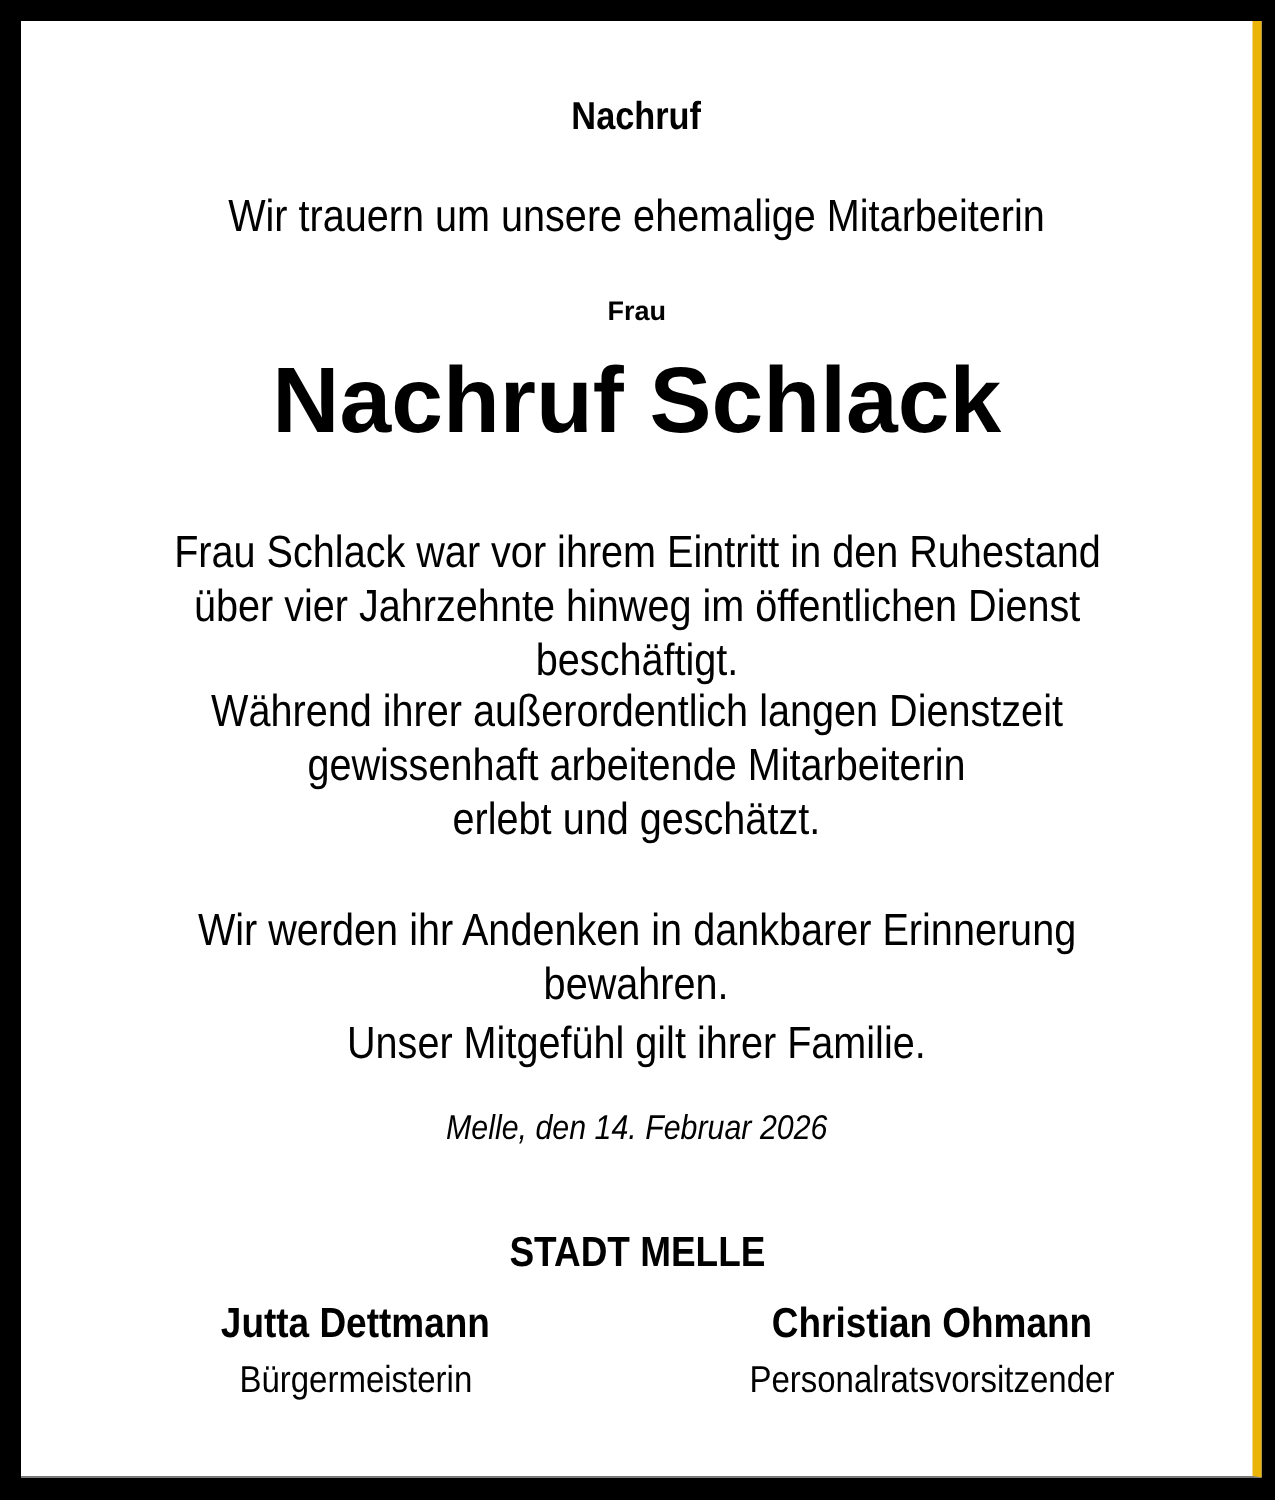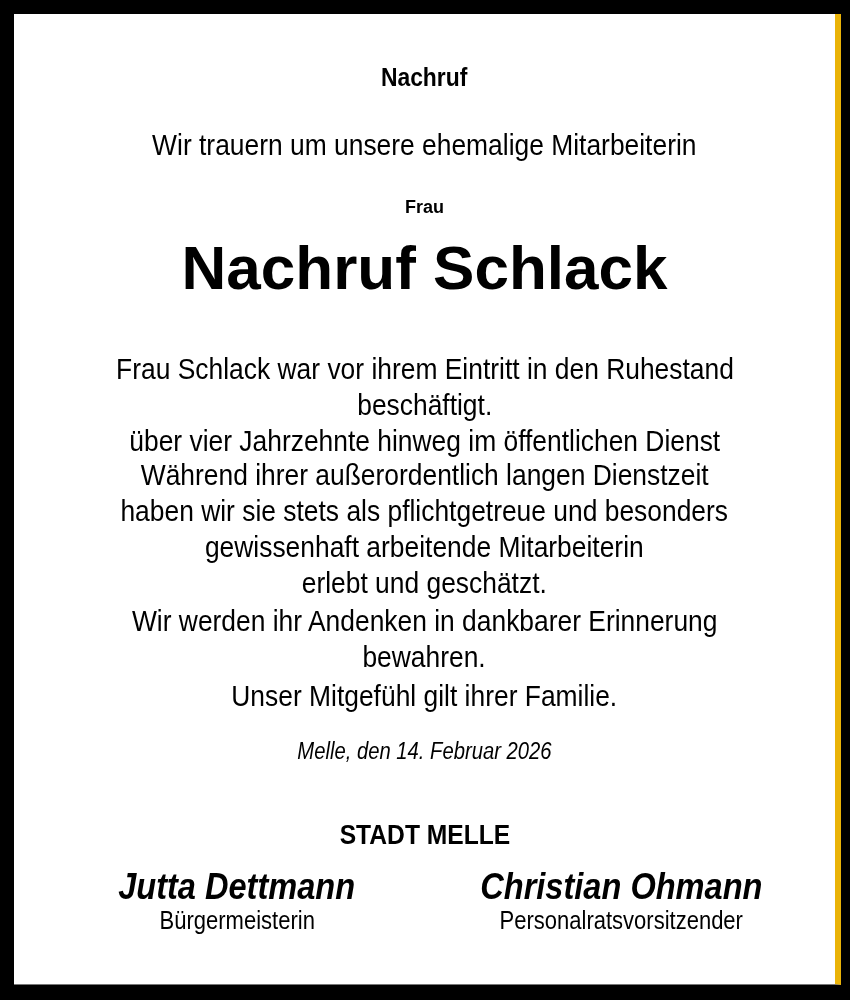--- a/index.html
+++ b/index.html
@@ -21,40 +21,39 @@
     .p { font-size: 30px; line-height: 36px; }
     .p1 { top: 317px; margin-top: 20px; }
     .p2 { top: 443px; }
     .p3 { top: 589px; }
     .p4 { top: 664px; }
     .t-date { top: 724px; font-size: 23px; font-style: italic; }
     .t-org { top: 805px; font-size: 28px; text-decoration: underline; }
     .sig { position: absolute; width: 380px; text-align: center; white-space: nowrap; }
     .sig-left { left: 33px; }
     .sig-right { left: 417px; }
-    .sig-name { top: 852px; font-size: 37px; font-style: italic; }
+    .sig-name { top: 852px; font-size: 28px; }
     .sig-role { top: 892px; font-size: 25px; }
   </style>
 </head>
 <body>
 
 <div class="frame">
   <div class="line t-header bold"><span class="condensed">Nachruf</span></div>
   <div class="line t-intro"><span class="condensed">Wir trauern um unsere ehemalige Mitarbeiterin</span></div>
   <div class="line t-title bold"><span>Frau</span></div>
   <div class="line t-name bold"><span>Nachruf Schlack</span></div>
 
   <div class="line p p1">
     <div><span class="condensed">Frau Schlack war vor ihrem Eintritt in den Ruhestand</span></div>
+    <div><span class="condensed">über vier Jahrzehnte hinweg im öffentlichen Dienst</span></div>
     <div><span class="condensed">beschäftigt.</span></div>
-    <div><span class="condensed">über vier Jahrzehnte hinweg im öffentlichen Dienst</span></div>
   </div>
   <div class="line p p2">
     <div><span class="condensed">Während ihrer außerordentlich langen Dienstzeit</span></div>
-    <div><span class="condensed">haben wir sie stets als pflichtgetreue und besonders</span></div>
     <div><span class="condensed">gewissenhaft arbeitende Mitarbeiterin</span></div>
     <div><span class="condensed">erlebt und geschätzt.</span></div>
   </div>
   <div class="line p p3">
     <div><span class="condensed">Wir werden ihr Andenken in dankbarer Erinnerung</span></div>
     <div><span class="condensed">bewahren.</span></div>
   </div>
   <div class="line p p4">
     <div><span class="condensed">Unser Mitgefühl gilt ihrer Familie.</span></div>
   </div>

